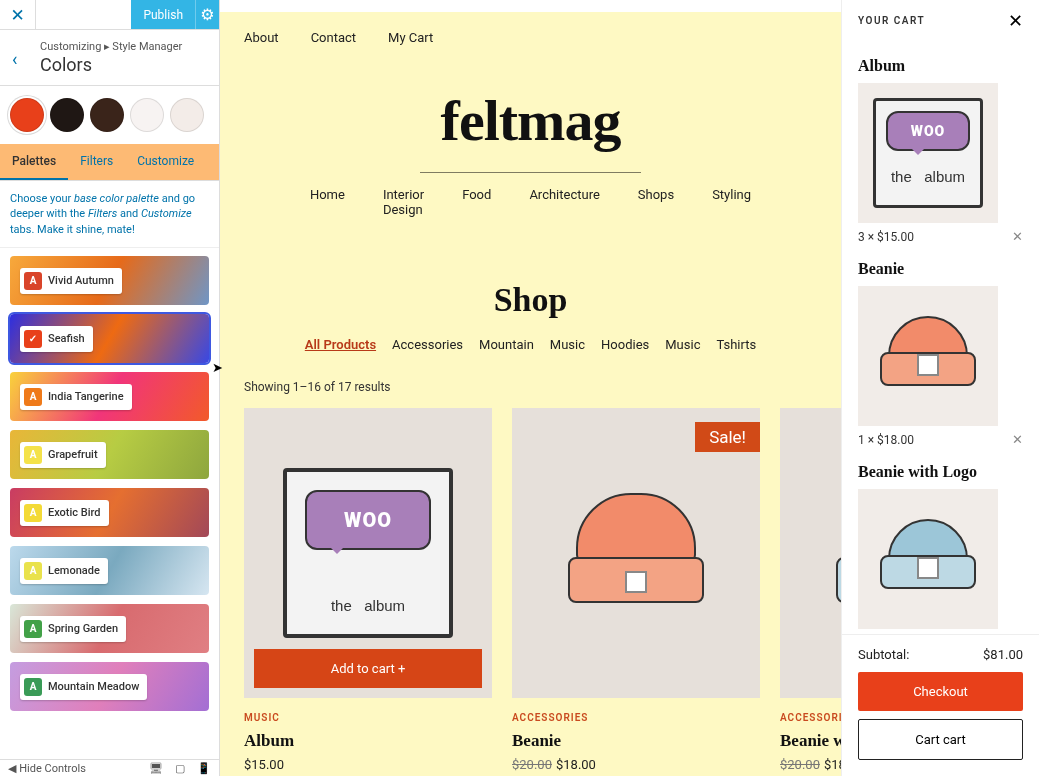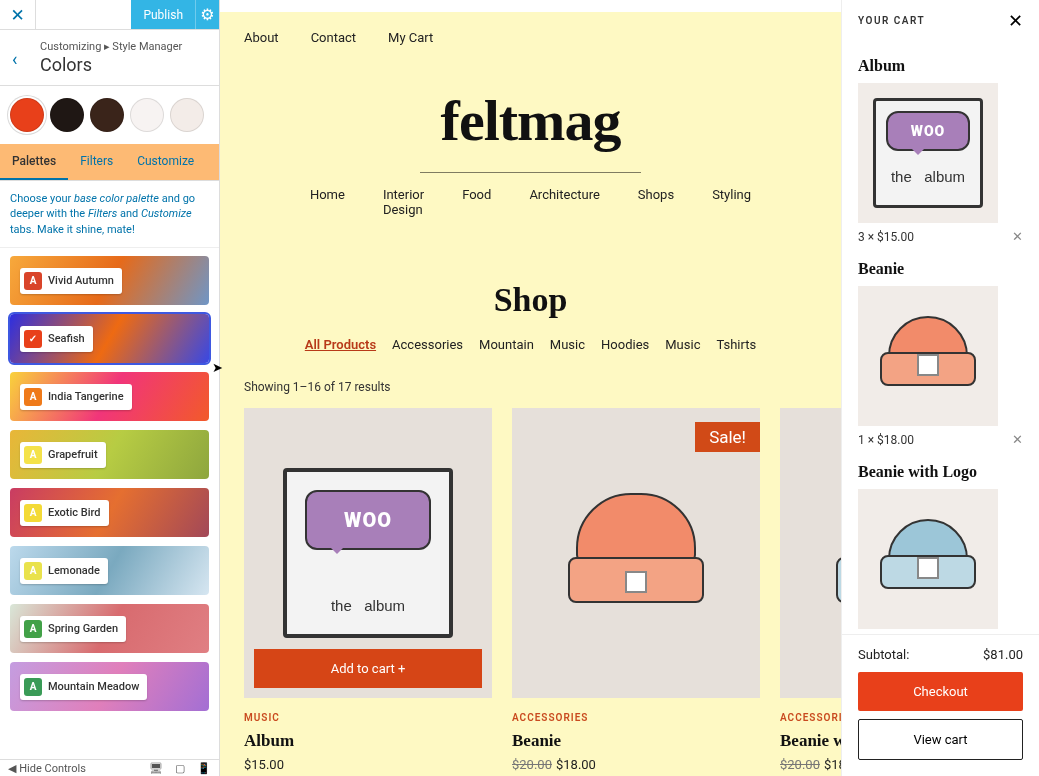--- a/index.html
+++ b/index.html
@@ -289,17 +289,17 @@
           </div>
         </div>
       </div>
     </div>
   <div class="cart-foot">
     <div class="subtotal-row">
       <span>Subtotal:</span>
       <span class="amt">$81.00</span>
     </div>
     <button class="checkout-btn">Checkout</button>
-    <button class="viewcart-btn">View cart</button>
+    <button class="viewcart-btn">Cart cart</button>
   </div>
 </div>
 
 <div class="cursor-ptr">➤</div>
 
 </body></html>

